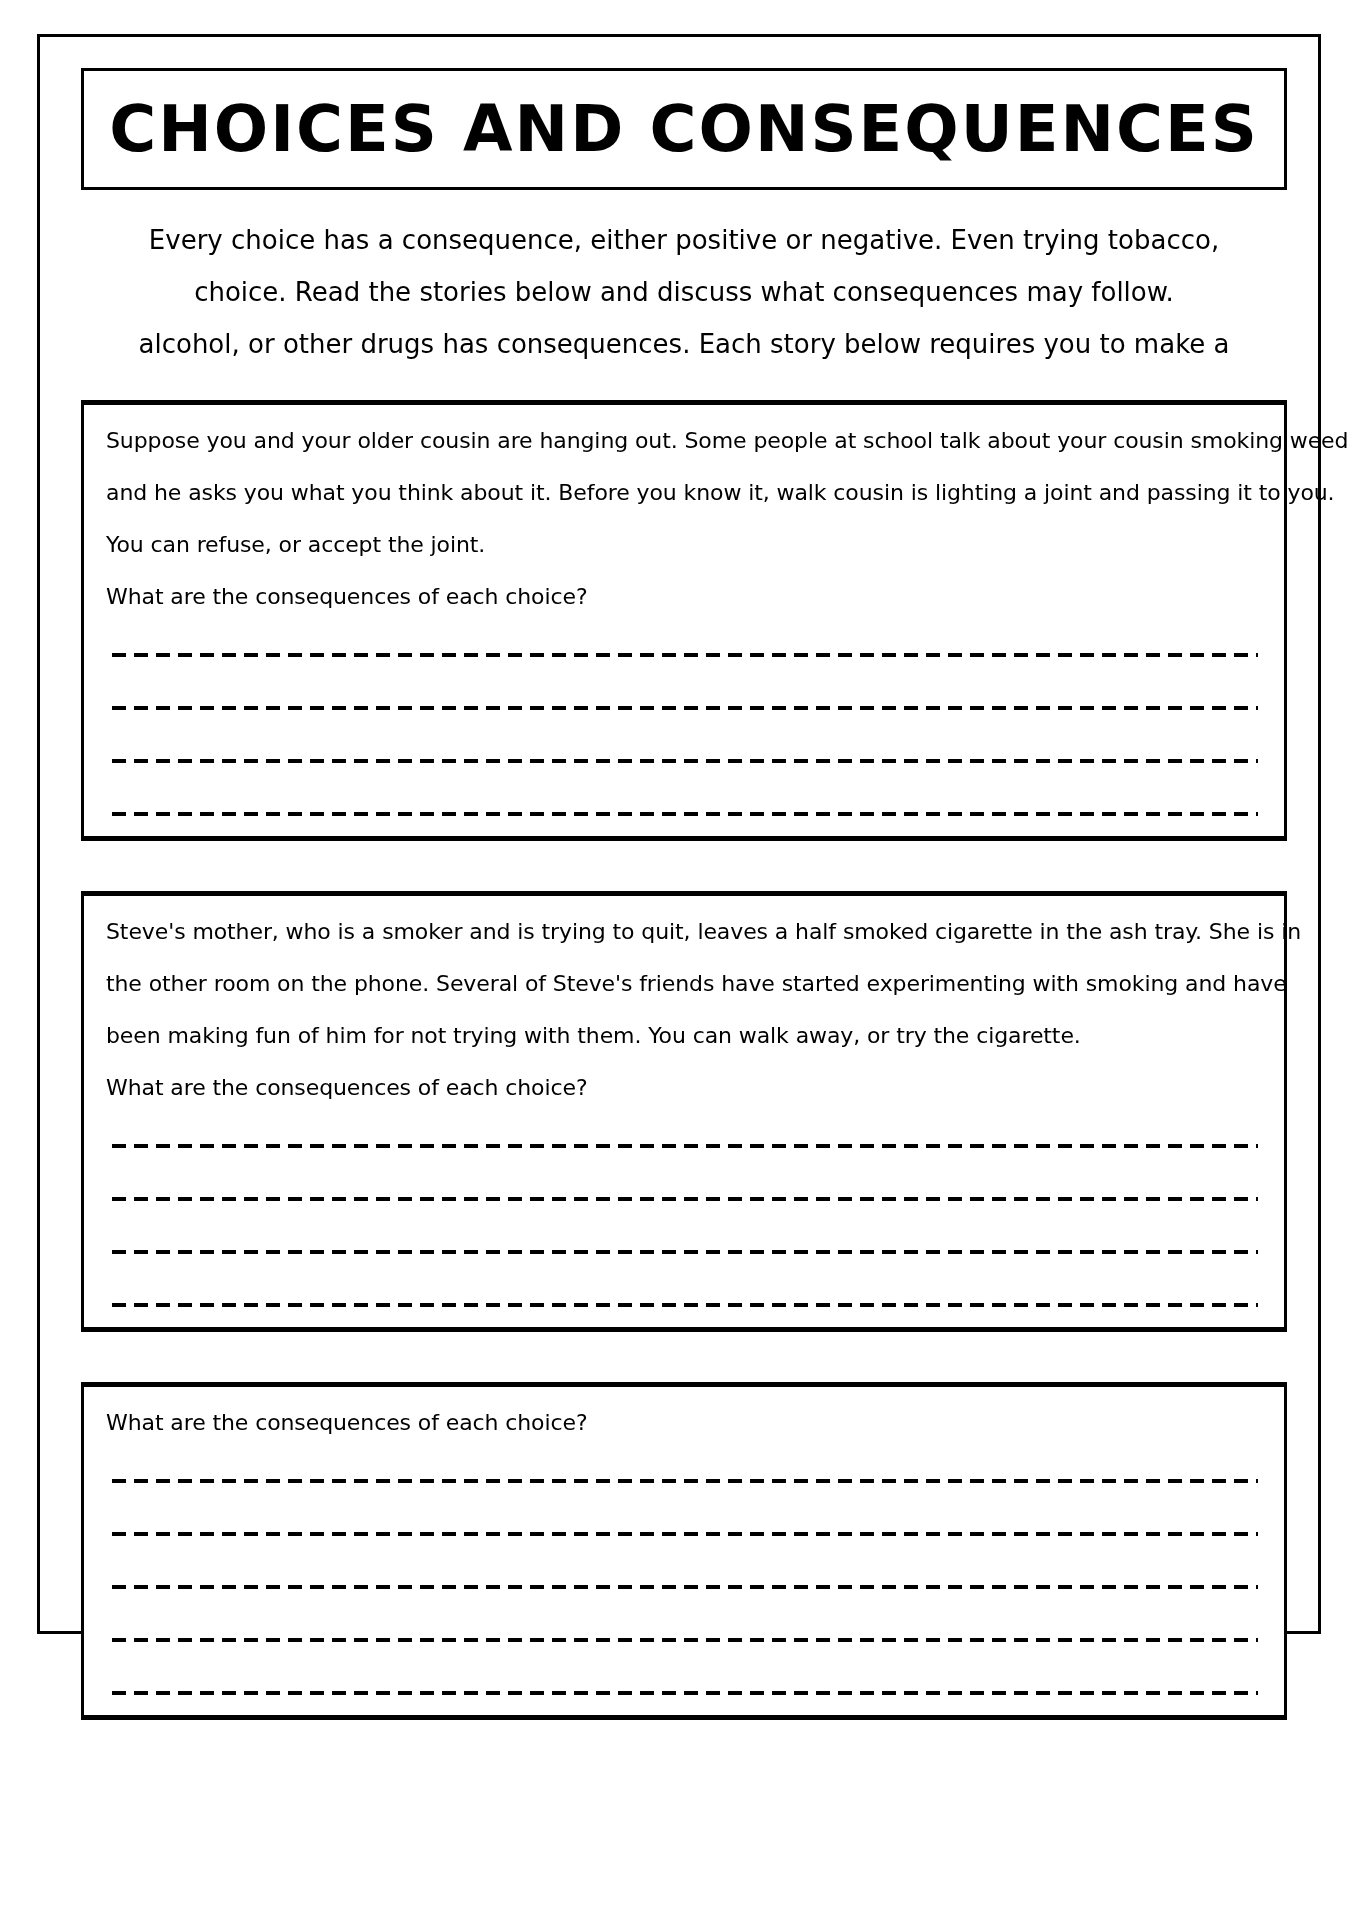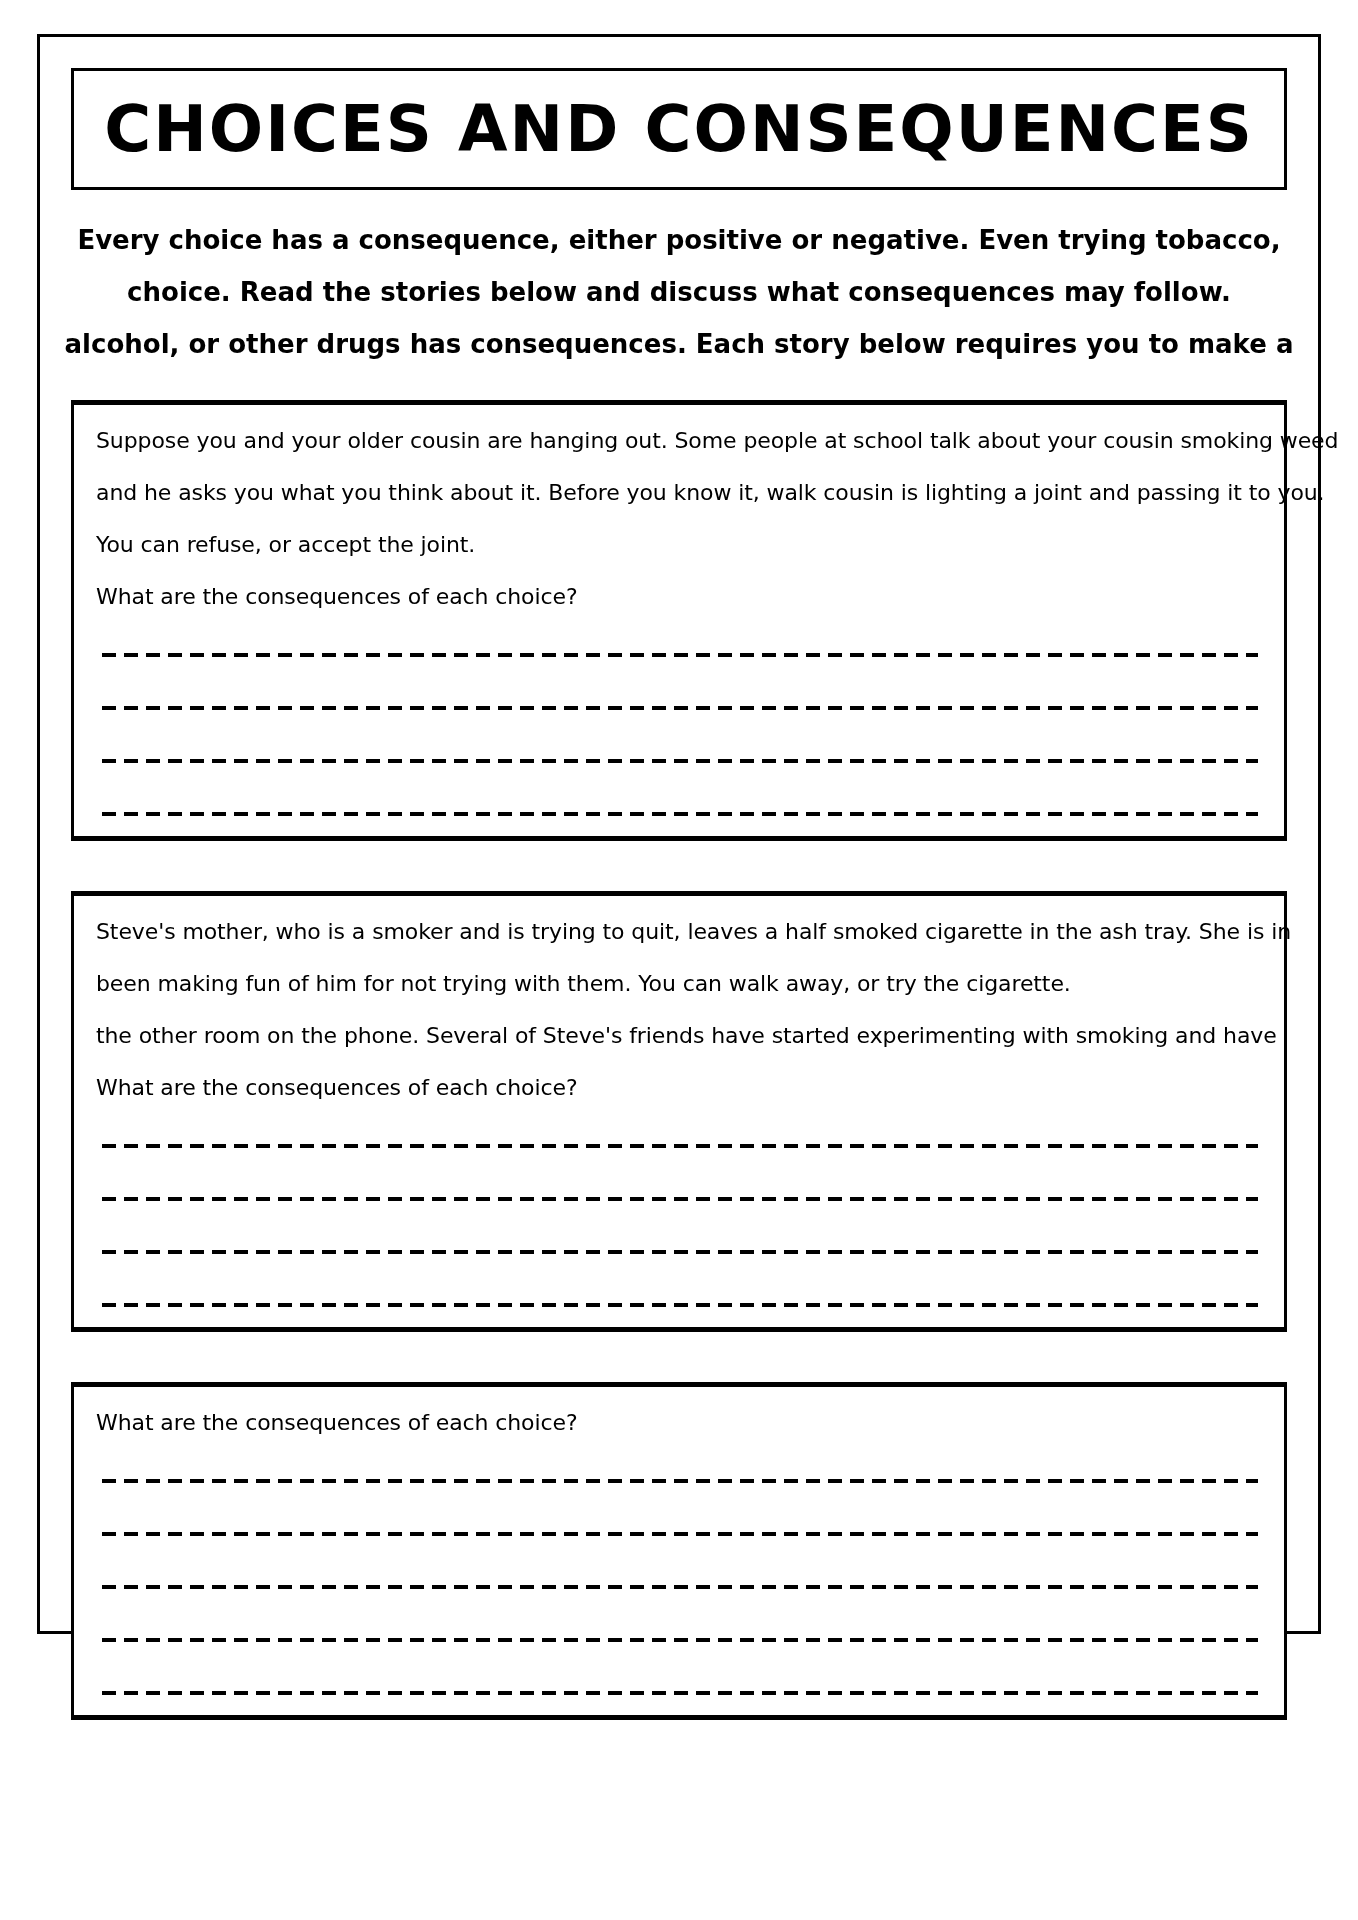--- a/index.html
+++ b/index.html
@@ -17,20 +17,21 @@
   }
   .page-border {
     position: absolute;
     left: 37px;
     top: 34px;
     width: 1284px;
     height: 1600px;
     border: 3px solid #000;
     box-sizing: border-box;
     background: #fff;
+    padding-left: 10px;
   }
   .title-box {
     margin: 31px 31px 0 31px;
     height: 122px;
     border: 3px solid #000;
     box-sizing: border-box;
     display: flex;
     align-items: center;
     justify-content: center;
   }
@@ -39,21 +40,20 @@
     font-size: 64px;
     font-weight: bold;
     letter-spacing: 2px;
     white-space: nowrap;
   }
   .intro {
     margin-top: 24px;
     text-align: center;
     font-size: 26px;
     line-height: 52px;
-    font-weight: bold;
   }
   .intro-line {
     white-space: nowrap;
   }
   .story-box {
     margin: 30px 31px 0 31px;
     border: 3px solid #000;
     border-top-width: 5px;
     border-bottom-width: 5px;
     box-sizing: border-box;
@@ -100,22 +100,22 @@
     <p class="line">You can refuse, or accept the joint.</p>
     <p class="line question">What are the consequences of each choice?</p>
     <div class="answer-line"></div>
     <div class="answer-line"></div>
     <div class="answer-line"></div>
     <div class="answer-line"></div>
   </section>
 
   <section class="story-box">
     <p class="line">Steve's mother, who is a smoker and is trying to quit, leaves a half smoked cigarette in the ash tray. She is in</p>
+    <p class="line">the other room on the phone. Several of Steve's friends have started experimenting with smoking and have</p>
     <p class="line">been making fun of him for not trying with them. You can walk away, or try the cigarette.</p>
-    <p class="line">the other room on the phone. Several of Steve's friends have started experimenting with smoking and have</p>
     <p class="line question">What are the consequences of each choice?</p>
     <div class="answer-line"></div>
     <div class="answer-line"></div>
     <div class="answer-line"></div>
     <div class="answer-line"></div>
   </section>
 
   <section class="story-box">
     <p class="line question">What are the consequences of each choice?</p>
     <div class="answer-line"></div>

